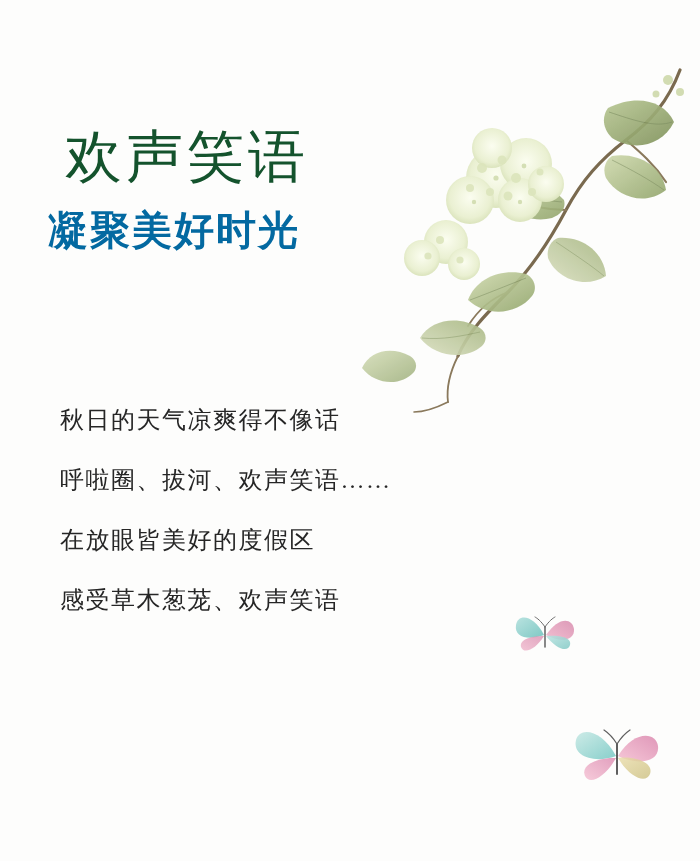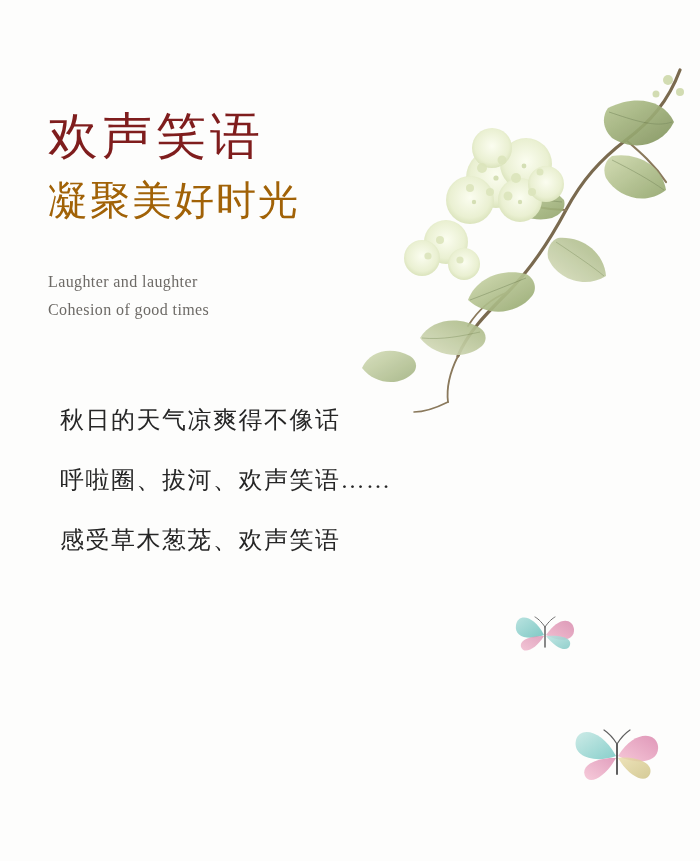--- a/index.html
+++ b/index.html
@@ -49,35 +49,35 @@
 
   
   .headline {
     position: absolute;
     left: 48px;
     top: 108px;
     width: 420px;
   }
   .title-main {
     font-family: "Liberation Serif", serif;
-    font-size: 50px;
+    font-size: 57px;
     line-height: 1.12;
-    color: #7f1d1d;
+    color: #14532d;
     letter-spacing: 4px;
     font-weight: 400;
-    margin: 0;
+    margin: 17px;
     white-space: nowrap;
   }
   .title-sub {
     font-family: "Liberation Serif", serif;
     font-size: 40px;
     line-height: 1.25;
-    color: #a16207;
+    color: #0369a1;
     letter-spacing: 2px;
-    font-weight: 400;
+    font-weight: 700;
     margin: 12px 0 0 0;
     white-space: nowrap;
   }
   .title-en {
     margin-top: 42px;
   }
   .title-en div {
     font-family: "Liberation Serif", serif;
     font-size: 16px;
     line-height: 1.75;
@@ -250,25 +250,22 @@
       <path d="M48 40 C60 60, 76 66, 80 56 C84 44, 64 38, 48 40Z" fill="url(#wingL3)" opacity="0.8"></path>
       <path d="M47 26 L47 56" stroke="#5f5f5f" stroke-width="2" stroke-linecap="round"></path>
       <path d="M47 26 C42 18, 37 14, 34 12" stroke="#5f5f5f" stroke-width="1.2" fill="none" stroke-linecap="round"></path>
       <path d="M47 26 C52 18, 57 14, 60 12" stroke="#5f5f5f" stroke-width="1.2" fill="none" stroke-linecap="round"></path>
     </svg>
   </div>
 
   <div class="headline">
     <h1 class="title-main">欢声笑语</h1>
     <h2 class="title-sub">凝聚美好时光</h2>
-    <div class="title-en">
-      <div>Laughter and laughter</div>
-      <div>Cohesion of good times</div>
-    </div>
   </div>
 
   <div class="poem">
     <p class="poem-line">秋日的天气凉爽得不像话</p>
     <p class="poem-line">呼啦圈、拔河、欢声笑语……</p>
+    <p class="poem-line">在放眼皆美好的度假区</p>
     <p class="poem-line">感受草木葱茏、欢声笑语</p>
   </div>
 
 </div>
 
 </body></html>

